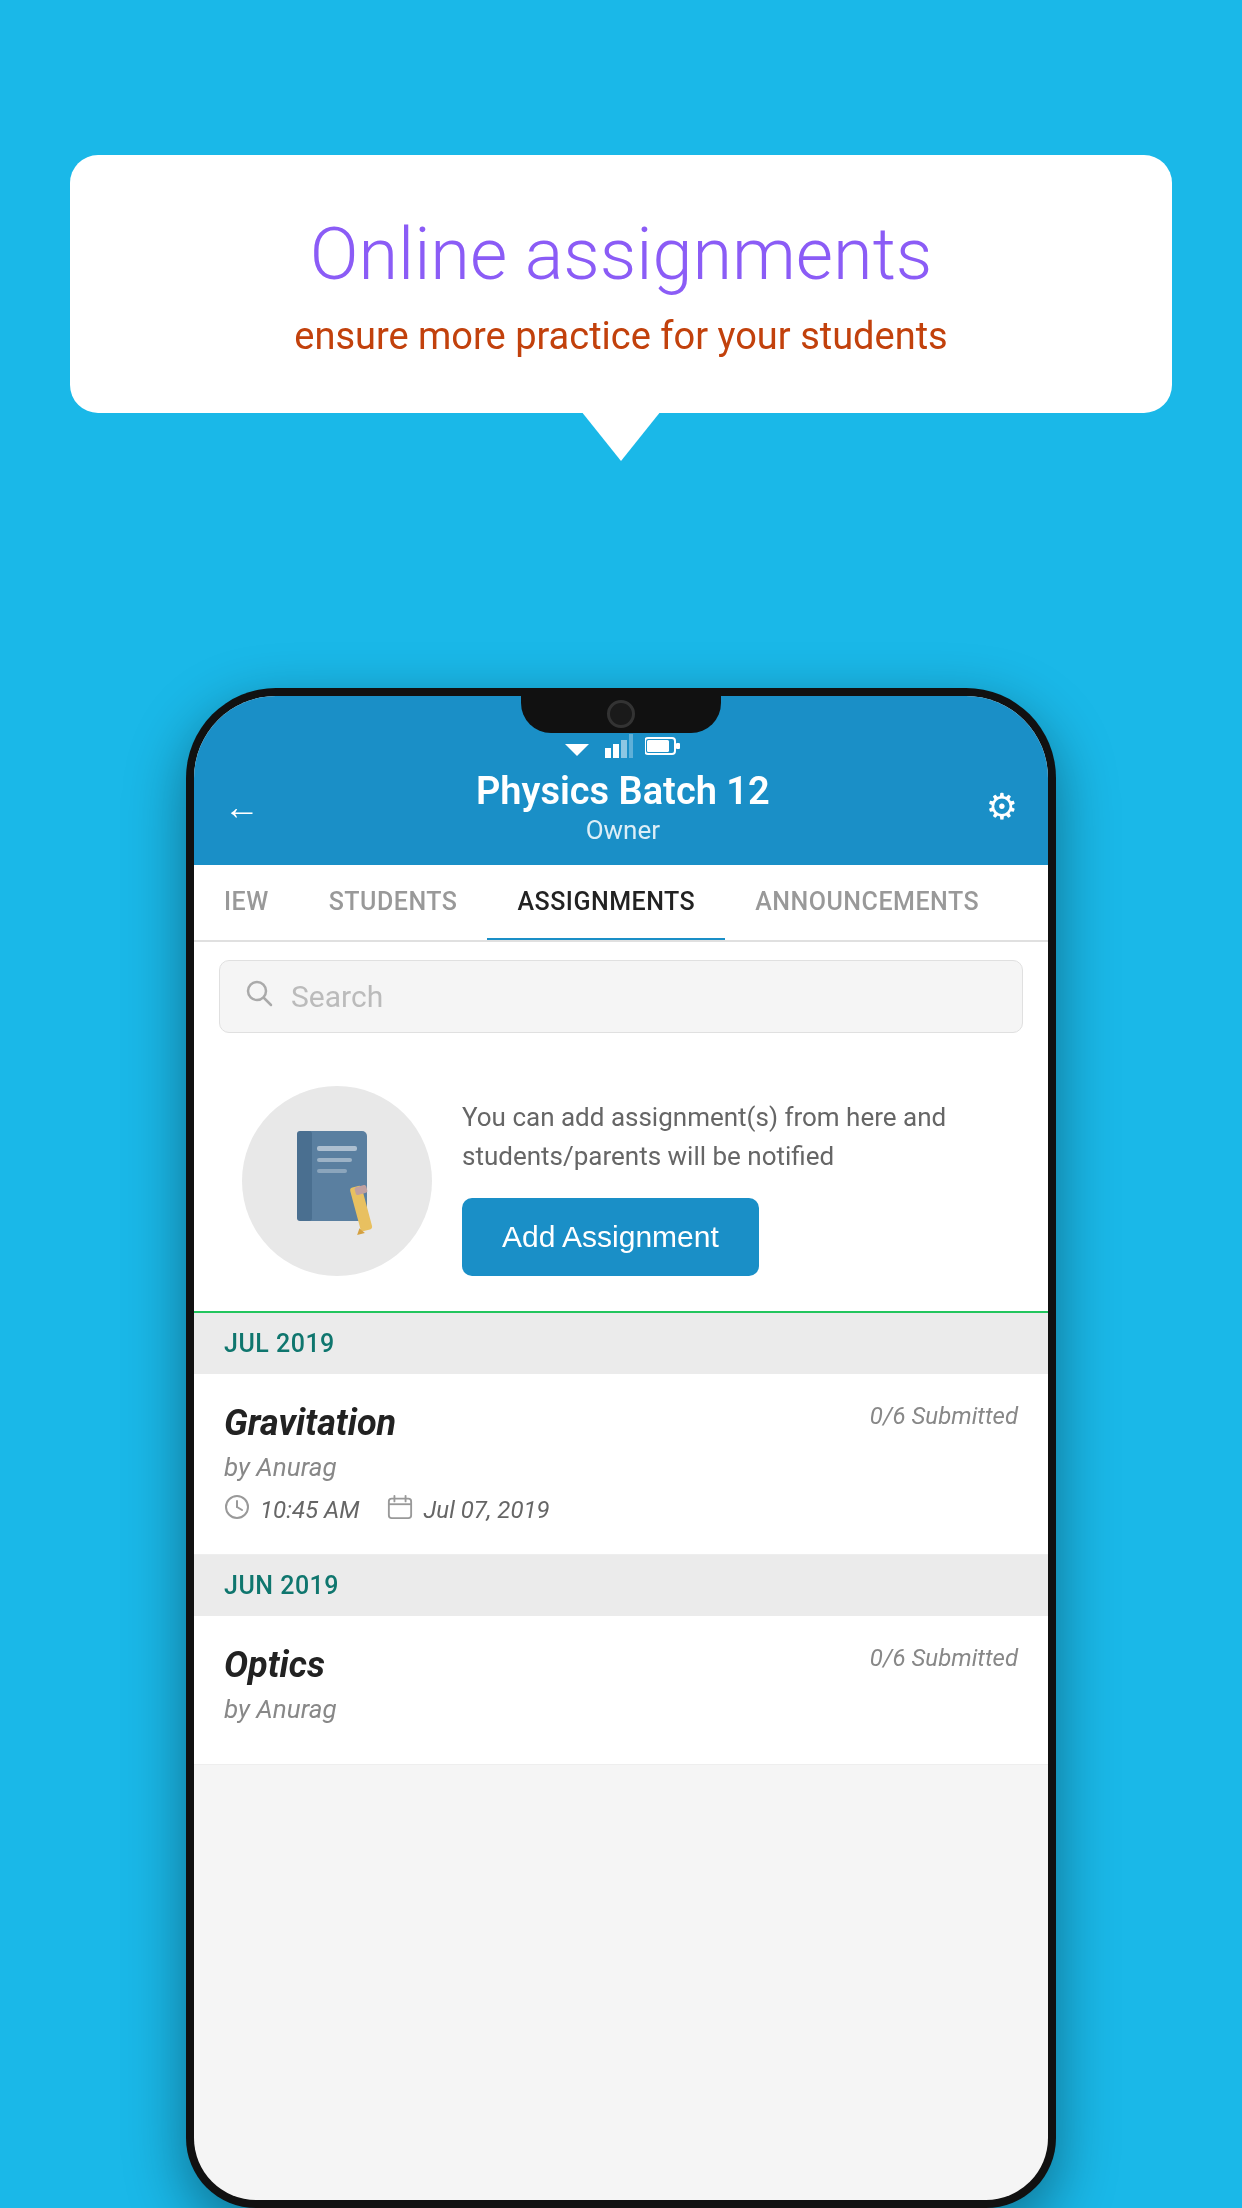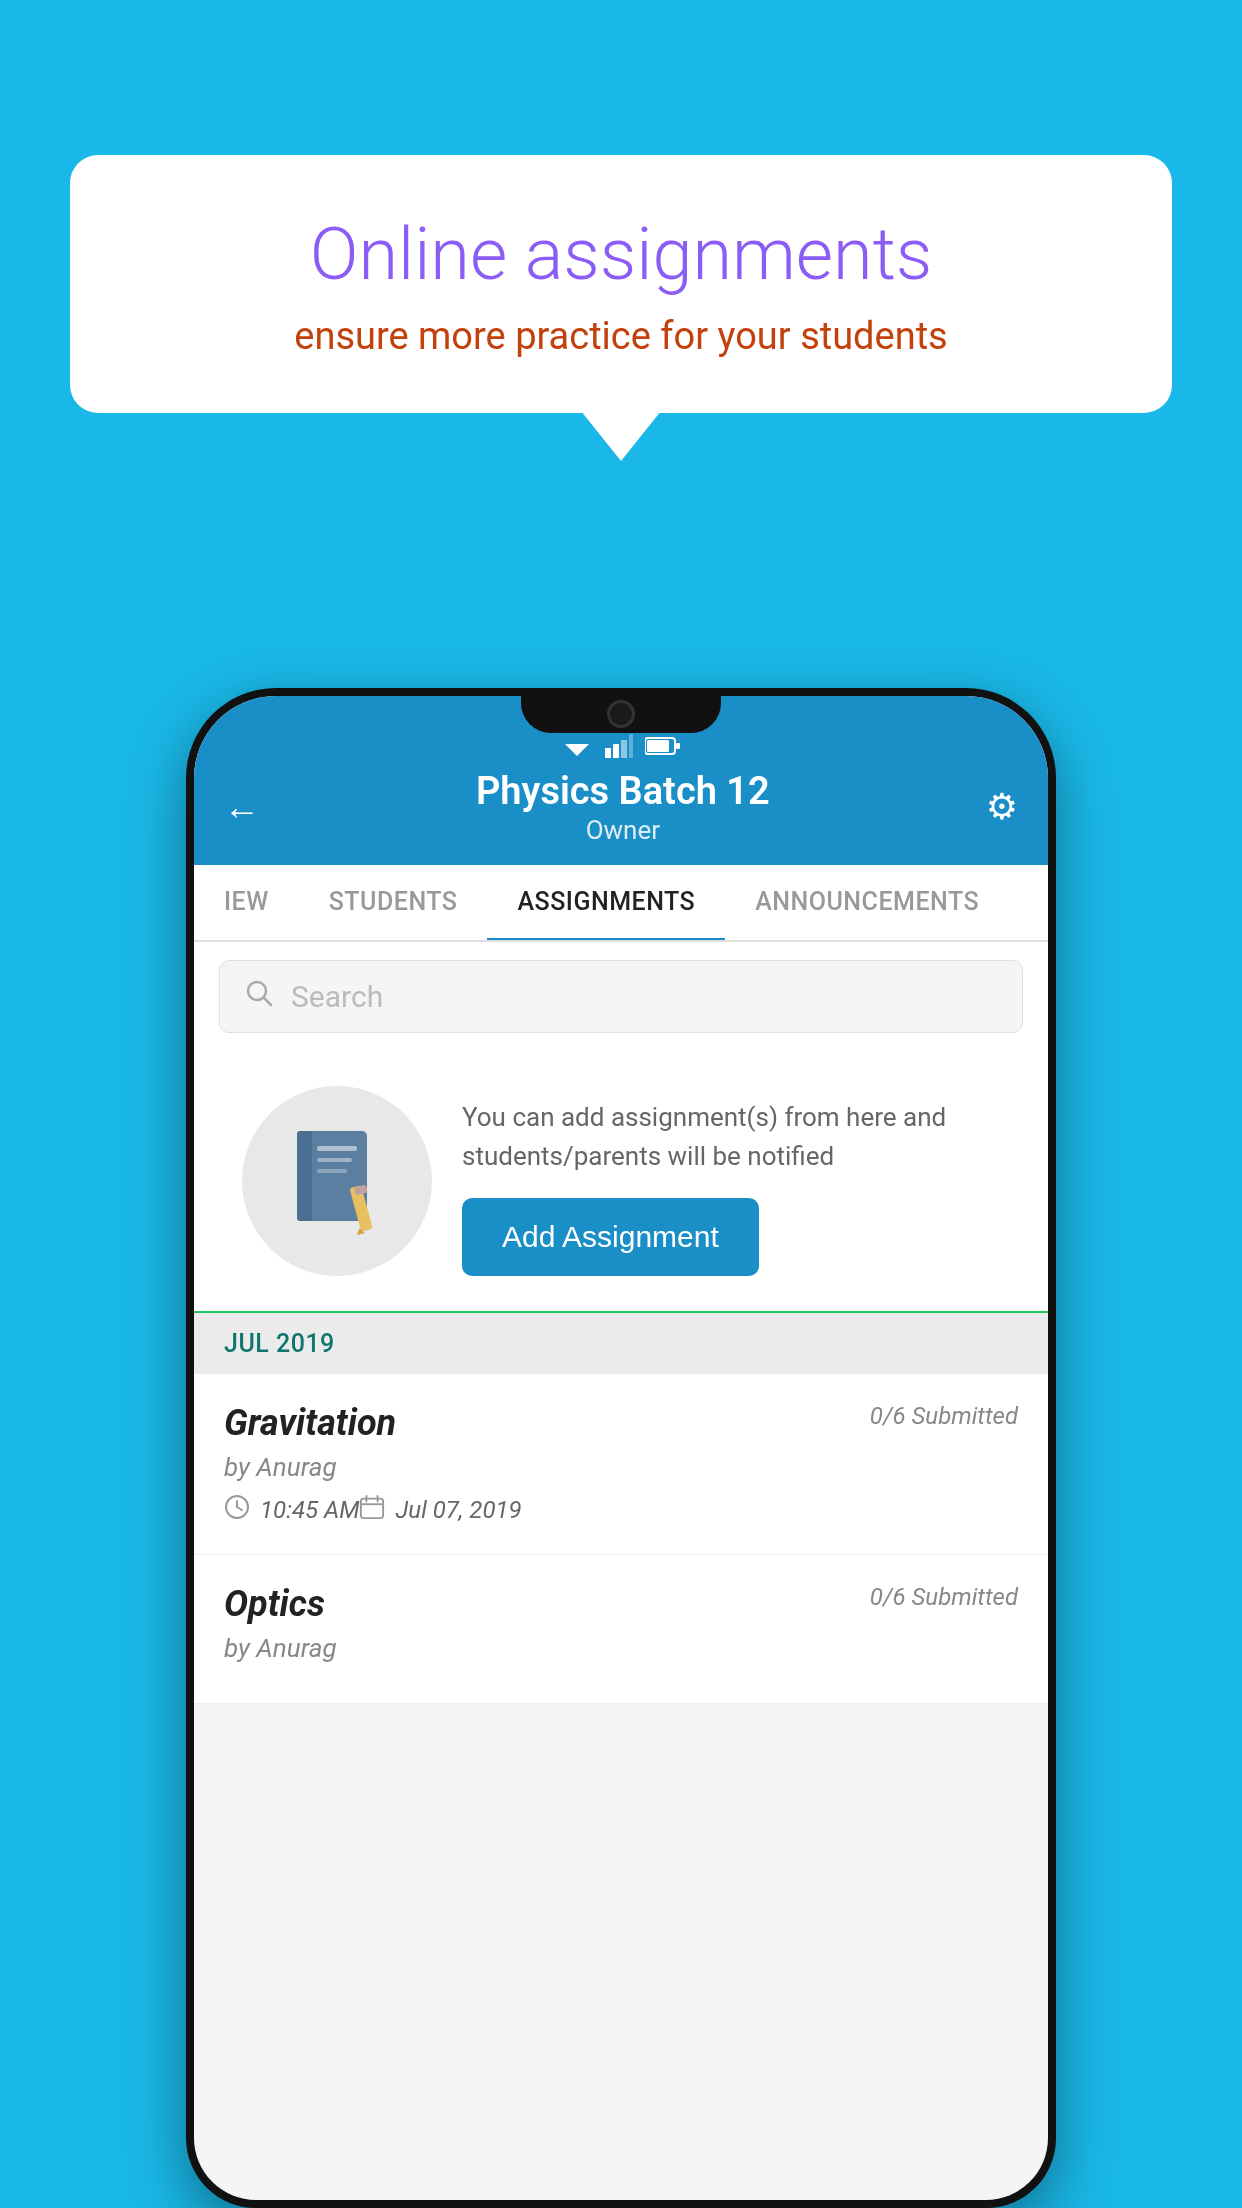--- a/index.html
+++ b/index.html
@@ -306,20 +306,21 @@
 
     .assignment-by {
       font-size: 26px;
       color: #888;
       margin-bottom: 12px;
     }
 
     .assignment-meta {
       display: flex;
       align-items: center;
+      gap: 28px;
     }
 
     .meta-item {
       display: flex;
       align-items: center;
       gap: 10px;
       font-size: 24px;
       color: #666;
     }
 
@@ -445,20 +446,21 @@
               <line x1="2" y1="11" x2="26" y2="11" stroke="#999" stroke-width="2"></line>
               <line x1="8" y1="2" x2="8" y2="8" stroke="#999" stroke-width="2" stroke-linecap="round"></line>
               <line x1="20" y1="2" x2="20" y2="8" stroke="#999" stroke-width="2" stroke-linecap="round"></line>
             </svg>
           </span>
           <span>Jul 07, 2019</span>
         </div>
       </div>
     </div>
 
+    <div class="section-header">JUN 2019</div>
 
     <div class="assignment-item">
       <div class="assignment-header">
         <span class="assignment-title">Optics</span>
         <span class="assignment-submitted">0/6 Submitted</span>
       </div>
       <div class="assignment-by">by Anurag</div>
     </div>
 
   </div>

